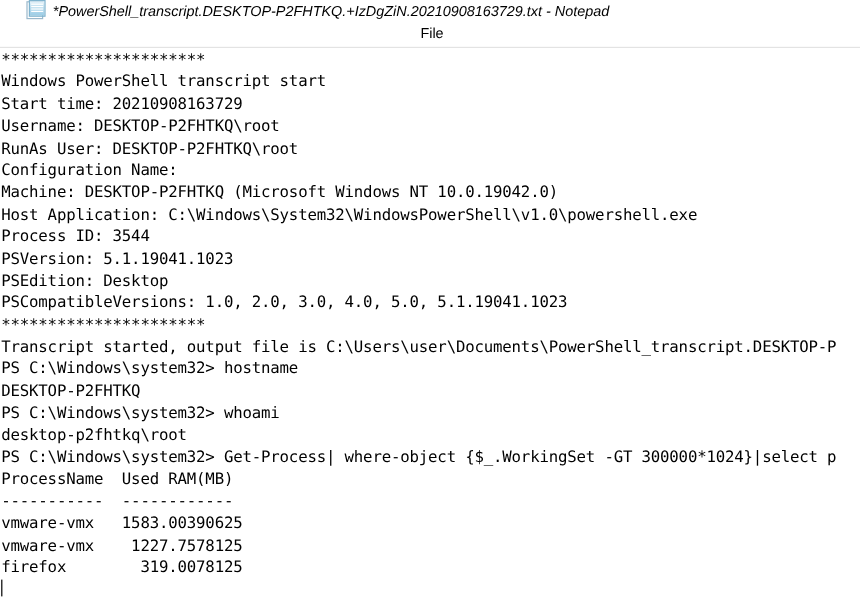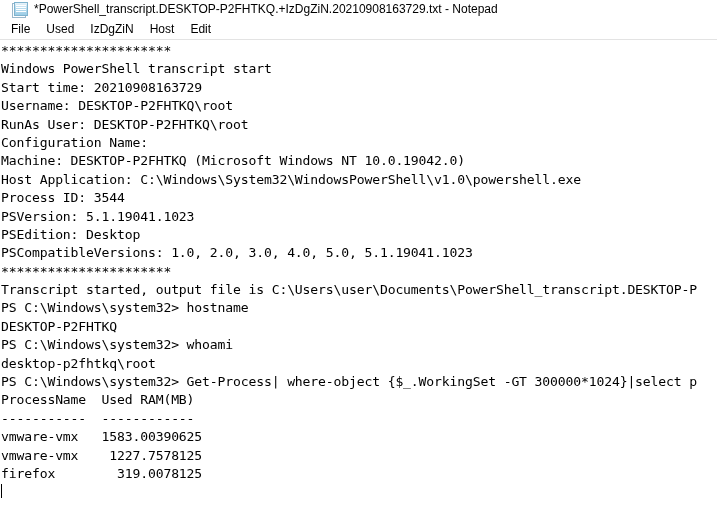--- a/index.html
+++ b/index.html
@@ -22,23 +22,23 @@
     flex-direction: column;
     position: relative;
   }
 
   
   #title-bar {
     height: 19px;
     min-height: 19px;
     background: #ffffff;
     display: flex;
-    align-items: center;
-    padding-left: 12px;
+    padding-left: 22px;
     box-sizing: border-box;
+    font-style: italic;
   }
   #notepad-icon {
     width: 16px;
     height: 15px;
     position: relative;
     margin-right: 6px;
     flex: 0 0 auto;
   }
   #notepad-icon .sheet-back {
     position: absolute;
@@ -79,20 +79,21 @@
   
   #menu-bar {
     height: 21px;
     min-height: 21px;
     background: #ffffff;
     display: flex;
     align-items: center;
     padding-left: 3px;
     box-sizing: border-box;
     border-bottom: 1px solid #e3e3e3;
+    flex-direction: column;
   }
   .menu-item {
     font-family: "Liberation Sans", sans-serif;
     font-size: 12px;
     color: #000000;
     padding: 2px 8px 2px 8px;
     white-space: nowrap;
     cursor: default;
     line-height: 15px;
   }

